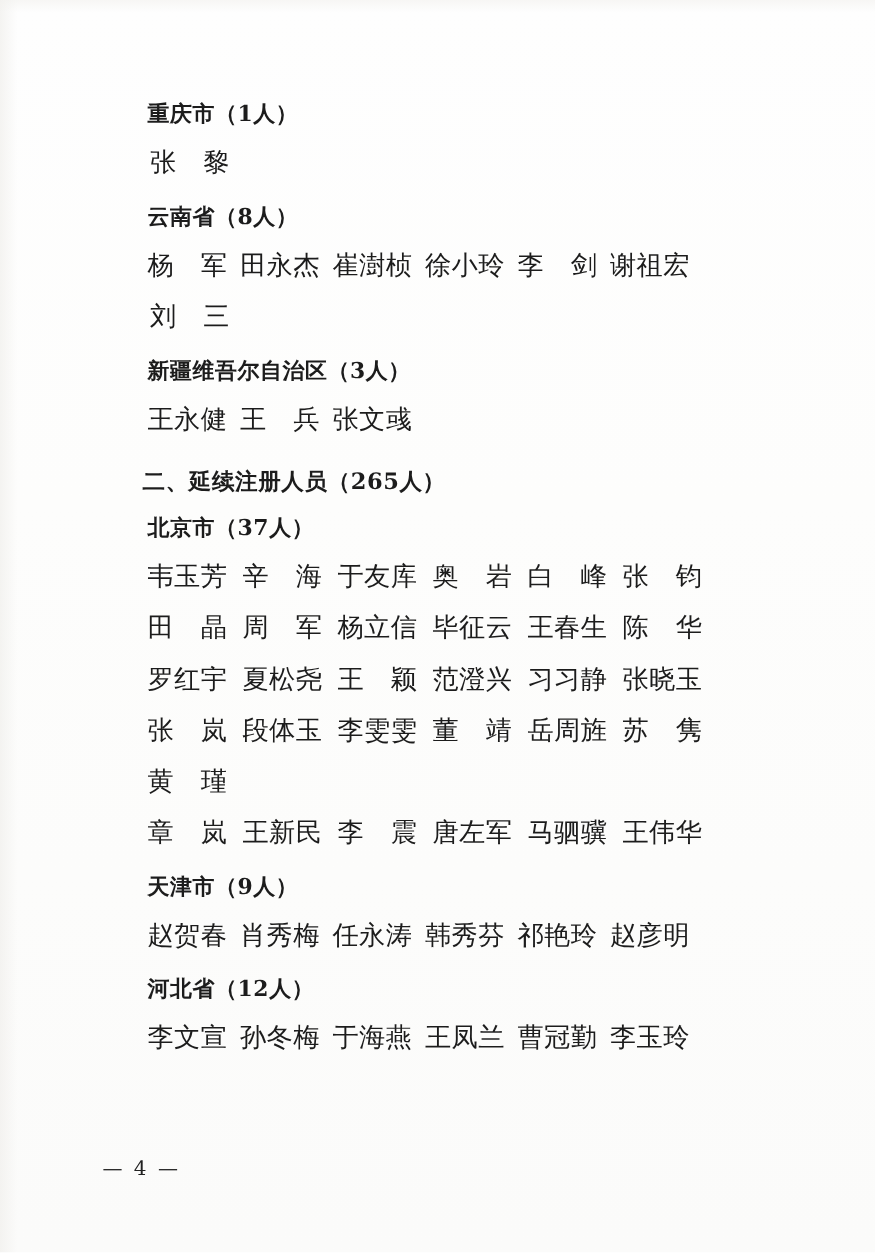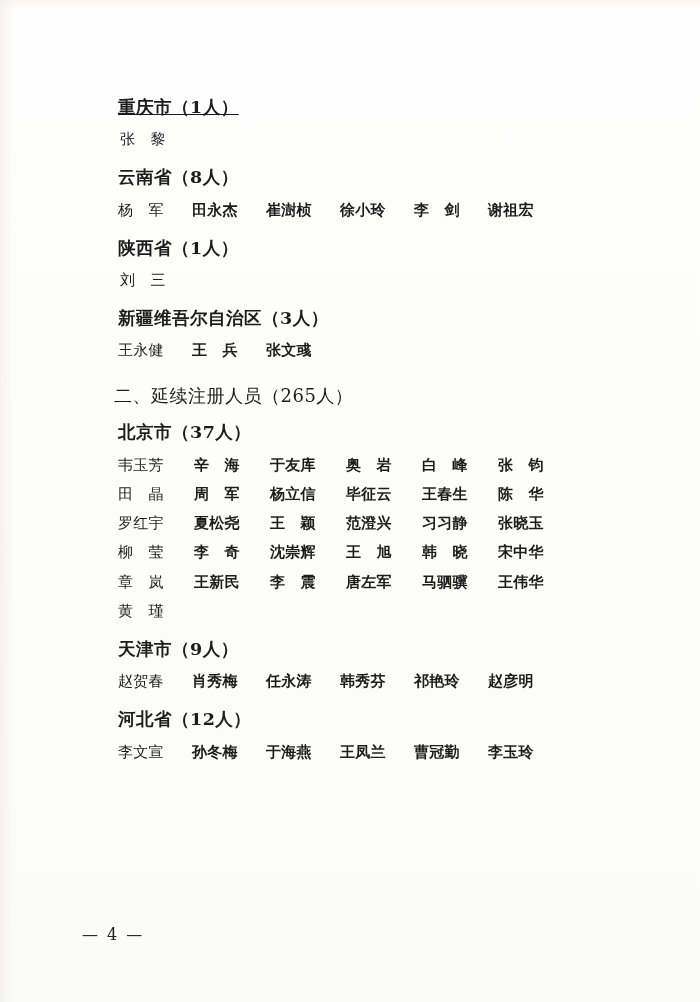--- a/index.html
+++ b/index.html
@@ -43,43 +43,41 @@
   }
   .heading {
     font-weight: bold;
     font-size: 17.5px;
     letter-spacing: .5px;
     line-height: 1.55;
     margin: 10px 0 4px 0;
     white-space: nowrap;
   }
   .heading.first {
-    margin-top: 16px;
-    text-decoration: underline;
+    margin-top: 1px;
   }
   .section-heading {
-    font-weight: normal;
+    font-weight: bold;
     font-size: 18px;
     letter-spacing: .5px;
     line-height: 1.55;
     margin: 16px 0 4px -4px;
     white-space: nowrap;
   }
   .names-row {
-    font-size: 15px;
+    font-size: 21px;
     line-height: 1.95;
     letter-spacing: .3px;
     white-space: nowrap;
   }
   .name {
     display: inline-block;
   }
   .name + .name {
     margin-left: 18px;
-    font-weight: bold;
   }
   
   .names-row.just {
     display: flex;
     justify-content: flex-start;
   }
   .names-row.just .name {
     width: 74px;
     margin-left: 0;
     text-align: left;
@@ -112,21 +110,20 @@
     <div class="names-row indent"><span class="name">张　黎</span></div>
     <div class="heading">云南省（8人）</div>
     <div class="names-row just">
       <span class="name">杨　军</span>
       <span class="name">田永杰</span>
       <span class="name">崔澍桢</span>
       <span class="name">徐小玲</span>
       <span class="name">李　剑</span>
       <span class="name">谢祖宏</span>
     </div>
-    <div class="heading">陕西省（1人）</div>
     <div class="names-row indent"><span class="name">刘　三</span></div>
     <div class="heading">新疆维吾尔自治区（3人）</div>
     <div class="names-row just">
       <span class="name">王永健</span>
       <span class="name">王　兵</span>
       <span class="name">张文彧</span>
     </div>
     <div class="section-heading">二、延续注册人员（265人）</div>
     <div class="heading">北京市（37人）</div>
     <div class="names-row just just6">
@@ -147,37 +144,37 @@
     </div>
     <div class="names-row just just6">
       <span class="name">罗红宇</span>
       <span class="name">夏松尧</span>
       <span class="name">王　颖</span>
       <span class="name">范澄兴</span>
       <span class="name">习习静</span>
       <span class="name">张晓玉</span>
     </div>
     <div class="names-row just just6">
-      <span class="name">柳　莹</span>
-      <span class="name">李　奇</span>
-      <span class="name">沈崇辉</span>
-      <span class="name">王　旭</span>
-      <span class="name">韩　晓</span>
-      <span class="name">宋中华</span>
+      <span class="name">张　岚</span>
+      <span class="name">段体玉</span>
+      <span class="name">李雯雯</span>
+      <span class="name">董　靖</span>
+      <span class="name">岳周旌</span>
+      <span class="name">苏　隽</span>
+    </div>
+    <div class="names-row just just6">
+      <span class="name">黄　瑾</span>
     </div>
     <div class="names-row just just6">
       <span class="name">章　岚</span>
       <span class="name">王新民</span>
       <span class="name">李　震</span>
       <span class="name">唐左军</span>
       <span class="name">马驷骥</span>
       <span class="name">王伟华</span>
-    </div>
-    <div class="names-row just just6">
-      <span class="name">黄　瑾</span>
     </div>
     <div class="heading">天津市（9人）</div>
     <div class="names-row just">
       <span class="name">赵贺春</span>
       <span class="name">肖秀梅</span>
       <span class="name">任永涛</span>
       <span class="name">韩秀芬</span>
       <span class="name">祁艳玲</span>
       <span class="name">赵彦明</span>
     </div>

